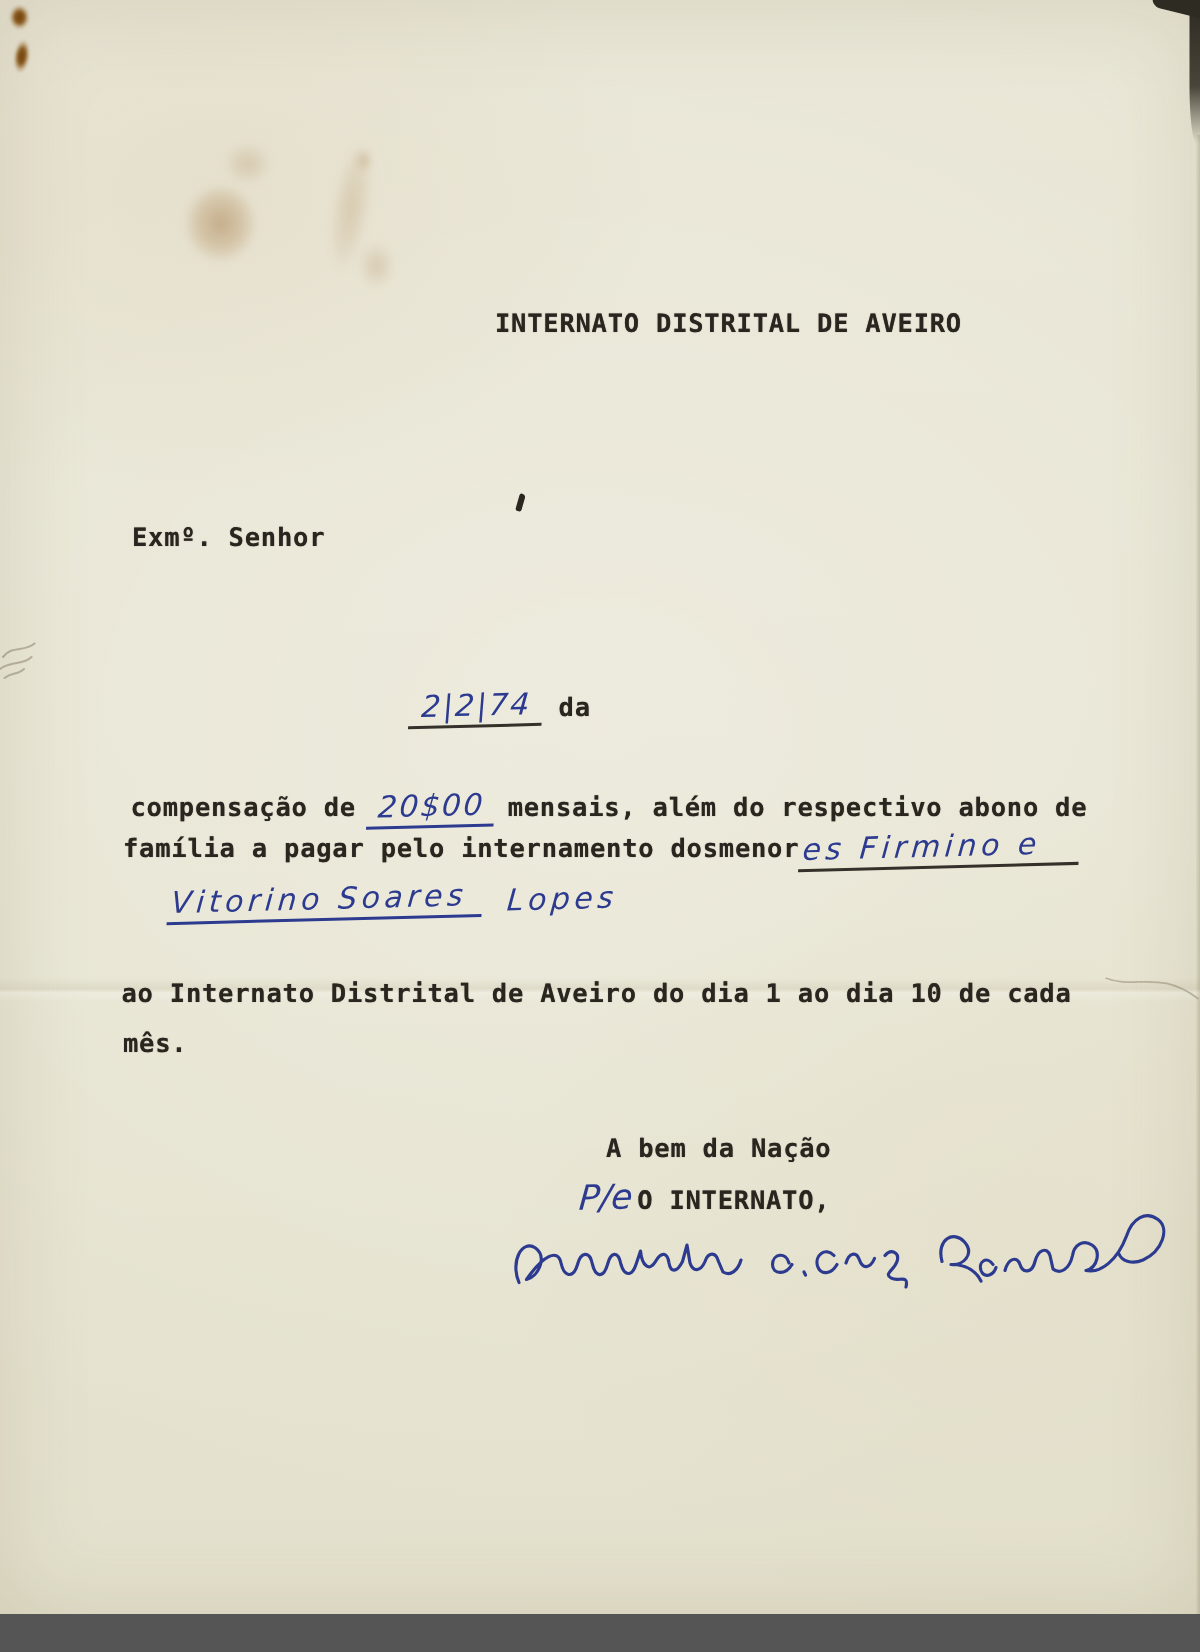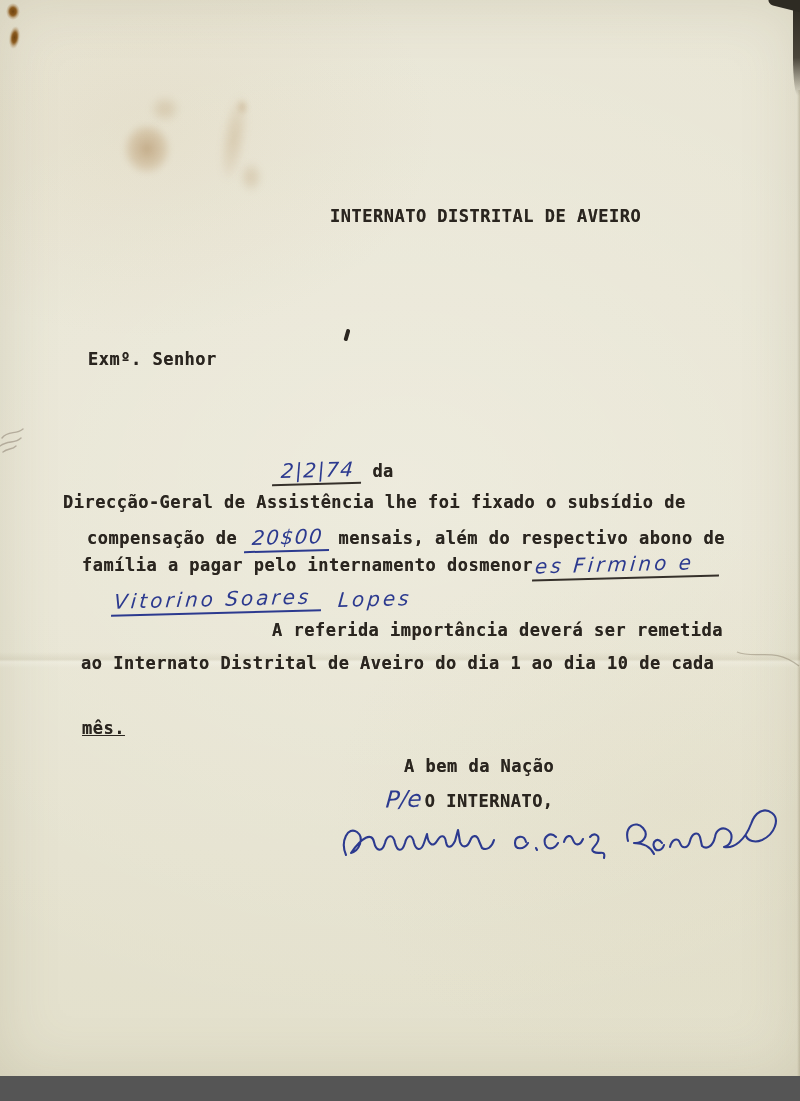--- a/index.html
+++ b/index.html
@@ -131,41 +131,39 @@
 
   <div class="typed" style="left:330px;top:206px;">INTERNATO DISTRITAL DE AVEIRO</div>
 
   <div class="typed" style="left:88px;top:349px;text-align:center;">Exmº. Senhor</div>
 
   <div class="row" style="left:263px;top:458px;">
     <span class="hand u-ink gap10" style="padding:0 8px 1px 8px;">2|2|74</span>
     <span class="t gap10">da</span>
   </div>
 
-  <div class="typed" style="left:63px;top:492px;">Direcção-Geral de Assistência lhe foi fixado o subsídio de</div>
 
   <div class="row" style="left:87px;top:525px;">
     <span class="t">compensação de</span>
     <span class="hand u-pen gap8" style="padding:0 7px 1px 7px;">20$00</span>
     <span class="t gap8">mensais, além do respectivo abono de</span>
   </div>
 
   <div class="row" style="left:82px;top:552px;">
     <span class="t">família a pagar pelo internamento dosmenor</span>
     <span class="hand u-ink" style="padding:0 26px 1px 2px;letter-spacing:3px;">es Firmino e</span>
   </div>
 
   <div class="row" style="left:112px;top:587px;">
     <span class="hand u-pen" style="padding:0 10px 1px 2px;letter-spacing:3px;">Vitorino Soares</span>
     <span class="hand" style="margin-left:16px;letter-spacing:3px;">Lopes</span>
   </div>
 
-  <div class="typed" style="left:272px;top:620px;">A referida importância deverá ser remetida</div>
   <div class="typed" style="left:66px;top:653px;margin-left:15px;">ao Internato Distrital de Aveiro do dia 1 ao dia 10 de cada</div>
-  <div class="typed" style="left:82px;top:718px;text-decoration:underline;">mês.</div>
+  <div class="typed" style="left:82px;top:686px;">mês.</div>
 
   <div class="typed" style="left:404px;top:756px;">A bem da Nação</div>
 
   <div class="row" style="left:386px;top:786px;">
     <span class="hand" style="font-size:23px;margin-right:3px;letter-spacing:0;">P/e</span>
     <span class="t">O INTERNATO,</span>
   </div>
 
   <svg class="sig-svg" width="462" height="80" viewBox="0 0 462 80">
     <g fill="none" stroke="var(--pen-color)" stroke-width="2.1" stroke-linecap="round" stroke-linejoin="round">

